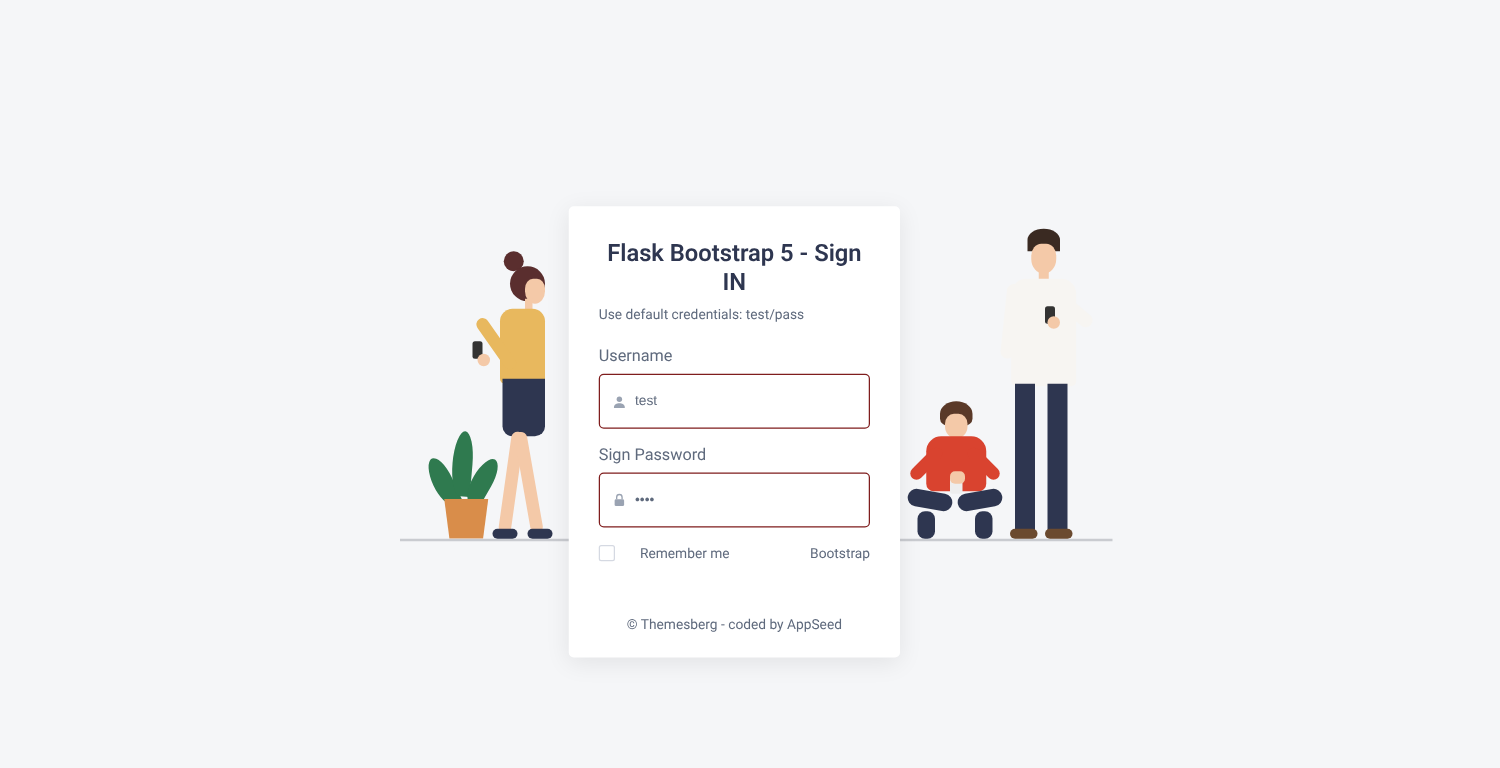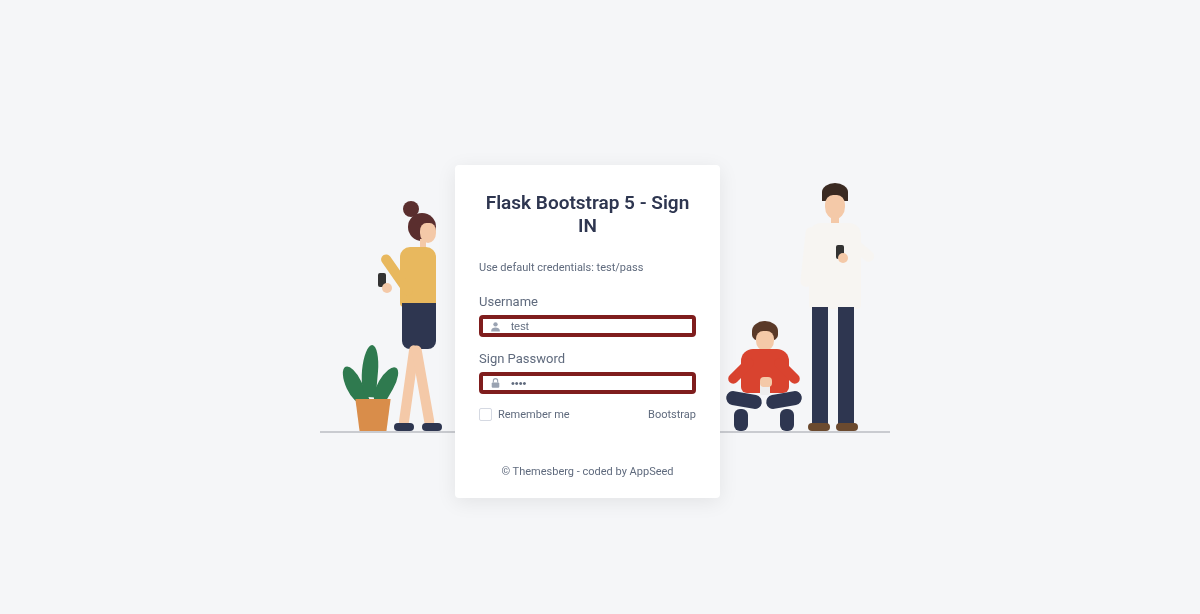--- a/index.html
+++ b/index.html
@@ -27,21 +27,21 @@
   background: #fff;
   border-radius: 4px;
   box-shadow: 0 4px 20px rgba(0,0,0,0.08);
   padding: 26px 24px 20px;
 }
 .title {
   font-size: 19px;
   font-weight: 600;
   color: #2e3650;
   text-align: center;
-  margin-bottom: 24px;
+  margin-bottom: 8px;
 }
 .subtitle {
   font-size: 11px;
   color: #5f6a7d;
   margin-bottom: 20px;
 }
 .label {
   font-size: 13px;
   color: #5f6a7d;
   margin-bottom: 6px;
@@ -57,39 +57,39 @@
   top: 50%;
   transform: translateY(-50%);
   width: 14px;
   height: 14px;
   display: flex;
   align-items: center;
   justify-content: center;
 }
 .input-field {
   width: 100%;
-  height: 22px;
-  border: 4px solid #7f1d1d;
+  height: 44px;
+  border: 1px solid #7f1d1d;
   border-radius: 4px;
   padding: 0 10px 0 28px;
   font-size: 11px;
   color: #5f6a7d;
   outline: none;
 }
 .input-field::placeholder { color: #a0a8b5; }
 .row-remember {
   display: flex;
   justify-content: space-between;
   align-items: center;
   margin-bottom: 14px;
 }
 .checkbox-wrap {
   display: flex;
   align-items: center;
-  gap: 6px;
+  gap: 20px;
 }
 .checkbox {
   width: 13px;
   height: 13px;
   border: 1px solid #d5d9e2;
   border-radius: 2px;
   cursor: pointer;
 }
 .remember-label {
   font-size: 11px;

